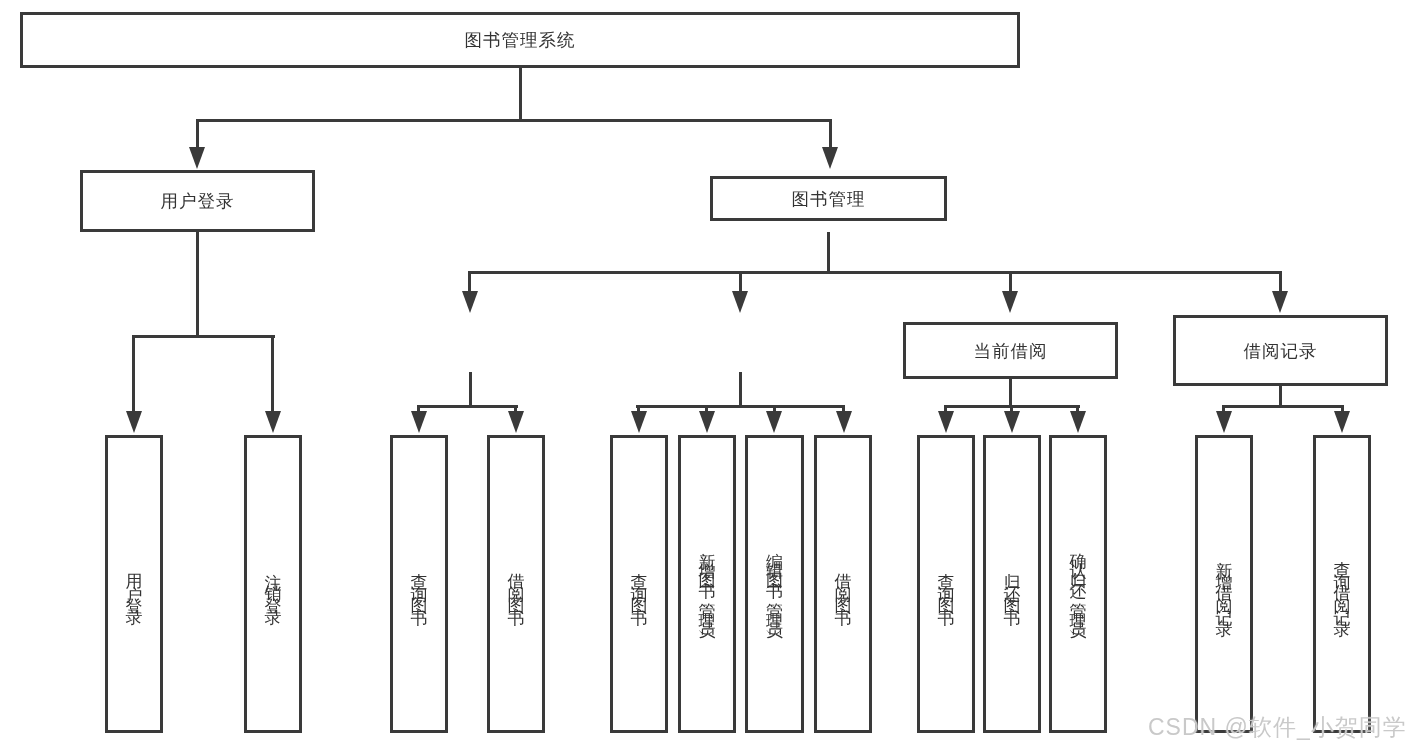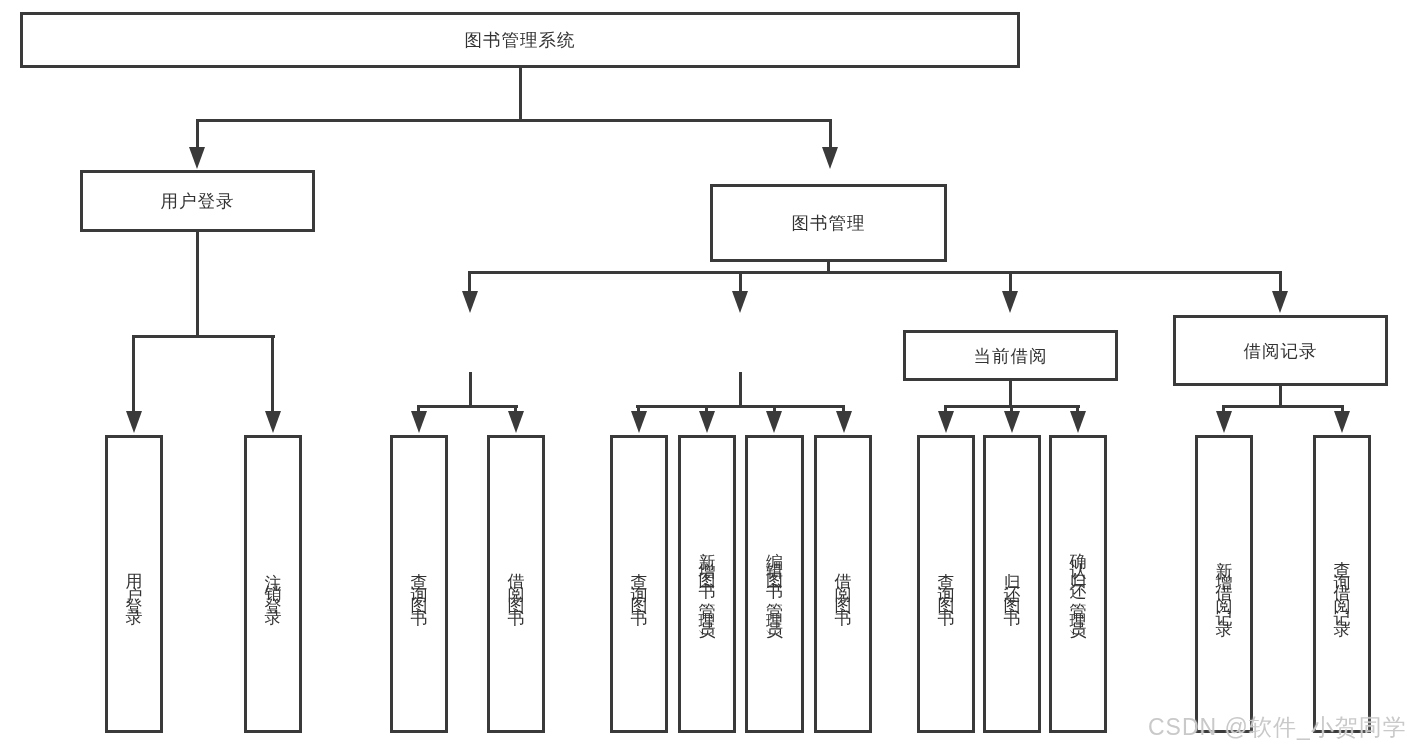--- a/index.html
+++ b/index.html
@@ -78,41 +78,41 @@
   <div class="box hbox" style="left:20px;top:12px;width:1000px;height:56px">图书管理系统</div>
 
   <div class="vline" style="left:519px;top:68px;height:53px"></div>
   <div class="hline" style="left:196px;top:119px;width:636px"></div>
   <div class="vline" style="left:196px;top:119px;height:30px"></div>
   <div class="arrow" style="left:189px;top:147px"></div>
   <div class="vline" style="left:829px;top:119px;height:30px"></div>
   <div class="arrow" style="left:822px;top:147px"></div>
 
   <div class="box hbox" style="left:80px;top:170px;width:235px;height:62px">用户登录</div>
-  <div class="box hbox" style="left:710px;top:184px;width:237px;height:78px">图书管理</div>
+  <div class="box hbox" style="left:710px;top:176px;width:237px;height:45px">图书管理</div>
 
   <div class="vline" style="left:196px;top:232px;height:105px"></div>
   <div class="hline" style="left:132px;top:335px;width:143px"></div>
   <div class="vline" style="left:132px;top:335px;height:78px"></div>
   <div class="arrow" style="left:126px;top:411px"></div>
   <div class="vline" style="left:271px;top:335px;height:78px"></div>
   <div class="arrow" style="left:265px;top:411px"></div>
 
   <div class="vline" style="left:827px;top:232px;height:41px"></div>
   <div class="hline" style="left:468px;top:271px;width:814px"></div>
   <div class="vline" style="left:468px;top:271px;height:24px"></div>
   <div class="arrow" style="left:462px;top:291px"></div>
   <div class="vline" style="left:739px;top:271px;height:24px"></div>
   <div class="arrow" style="left:732px;top:291px"></div>
   <div class="vline" style="left:1009px;top:271px;height:24px"></div>
   <div class="arrow" style="left:1002px;top:291px"></div>
   <div class="vline" style="left:1279px;top:271px;height:24px"></div>
   <div class="arrow" style="left:1272px;top:291px"></div>
 
-  <div class="box hbox" style="left:903px;top:330px;width:215px;height:51px">当前借阅</div>
+  <div class="box hbox" style="left:903px;top:322px;width:215px;height:57px">当前借阅</div>
   <div class="box hbox" style="left:1173px;top:315px;width:215px;height:71px">借阅记录</div>
 
   <div class="vline" style="left:469px;top:372px;height:36px"></div>
   <div class="vline" style="left:739px;top:372px;height:36px"></div>
   <div class="vline" style="left:1009px;top:372px;height:36px"></div>
   <div class="vline" style="left:1279px;top:372px;height:36px"></div>
 
   <div class="hline" style="left:417px;top:405px;width:101px"></div>
   <div class="hline" style="left:636px;top:405px;width:209px"></div>
   <div class="hline" style="left:944px;top:405px;width:136px"></div>

